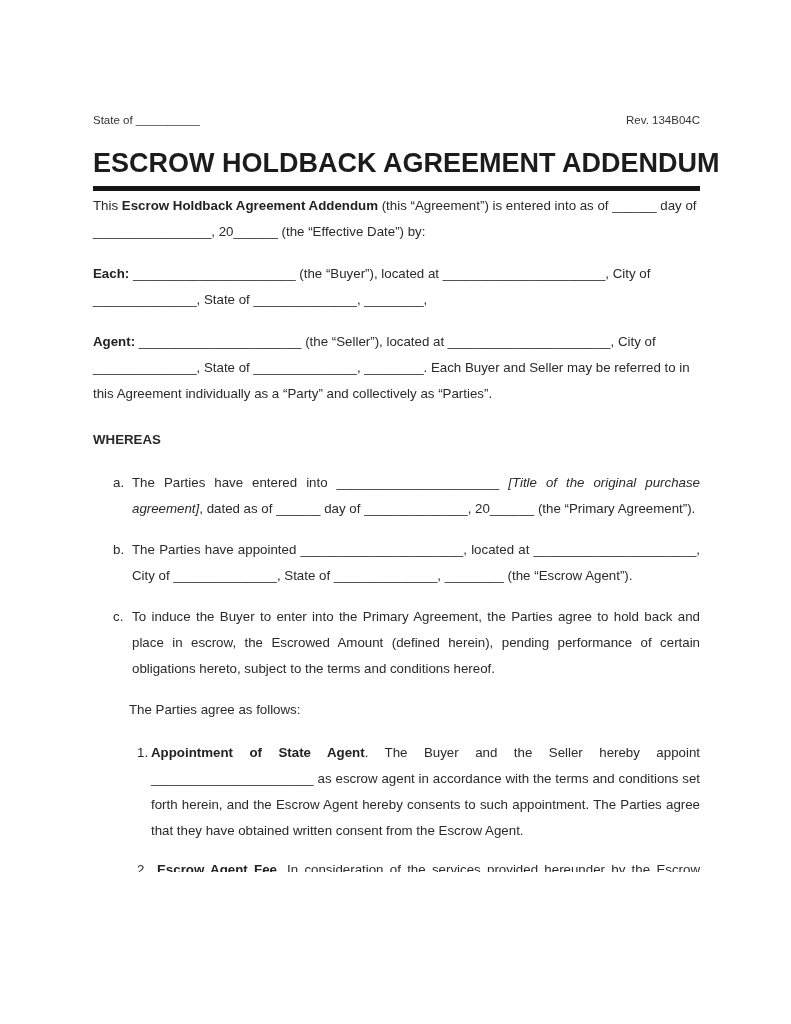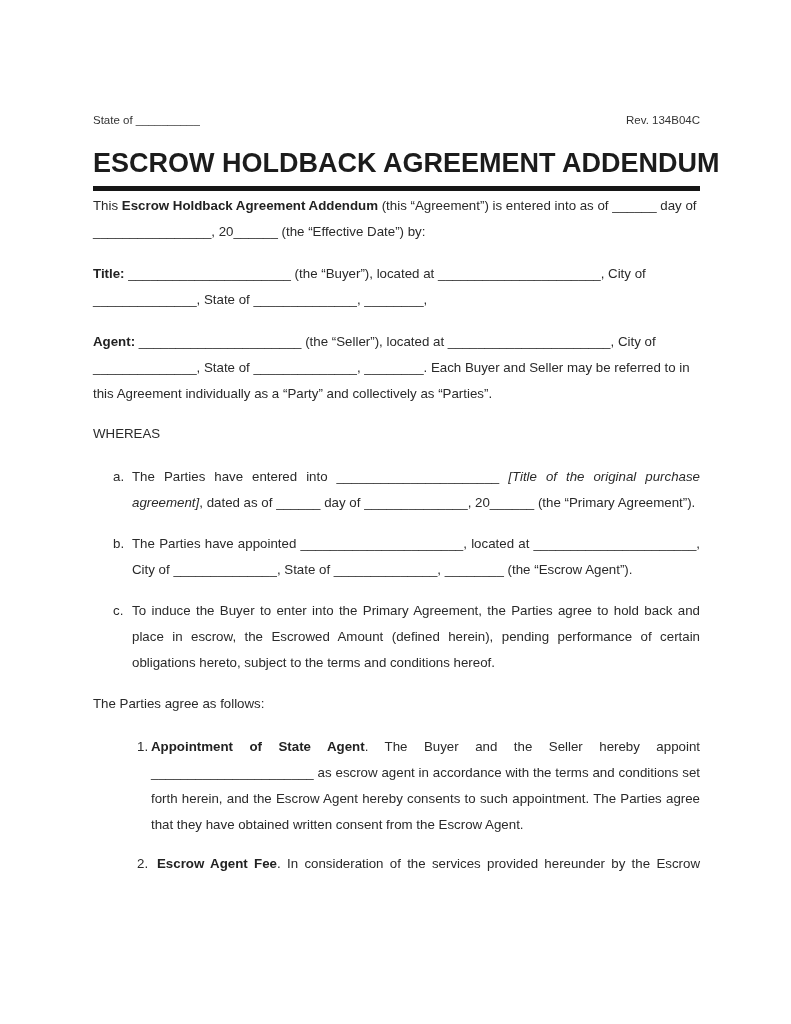--- a/index.html
+++ b/index.html
@@ -30,34 +30,34 @@
     white-space:nowrap;
   }
   .title-rule {
     margin-top:8px;
     height:5px;
     background:#161616;
   }
   .para { margin-top:16px; text-align:left; }
   .para.first { margin-top:2px; }
   .conj { margin-top:0; }
-  .whereas-heading { margin-top:14px; font-weight:normal; }
+  .whereas-heading { margin-top:20px; font-weight:bold; }
   b, .bold { font-weight:bold; color:#222222; }
   i, .italic { font-style:italic; }
   .li { display:flex; }
   .li .mk { flex:0 0 auto; }
   .li .tx { flex:1 1 auto; text-align:justify; }
   .wl { padding-left:20px; margin-top:15px; }
   .wl.gap { margin-top:17px; }
   .wl .mk { width:19px; }
   .cl { padding-left:44px; margin-top:17px; }
   .cl.tight { margin-top:13px; }
   .cl .mk { width:14px; }
   .stretch-last { text-align-last:justify;margin-left:6px; }
-  .lead { margin-top:15px; }
+  .lead { margin-top:15px;margin-left:36px; }
   .logo {
     position:absolute; left:96px; top:956px;
     width:25px; height:25px;
   }
 </style>
 </head>
 <body>
 
 <div class="page">
   <div class="content">
@@ -65,21 +65,21 @@
     <div class="doc-header">
       <span>State of __________</span>
       <span>Rev. 134B04C</span>
     </div>
 
     <div class="doc-title">ESCROW HOLDBACK AGREEMENT ADDENDUM</div>
     <div class="title-rule"></div>
 
     <p class="para first"><span>This </span><b>Escrow Holdback Agreement Addendum</b><span> (this “Agreement”) is entered into as of ______ day of ________________, 20______ (the “Effective Date”) by:</span></p>
 
-    <p class="para"><b>Title:</b><span> ______________________ (the “Buyer”), located at ______________________, City of ______________, State of ______________, ________,</span></p>
+    <p class="para"><b>Each:</b><span> ______________________ (the “Buyer”), located at ______________________, City of ______________, State of ______________, ________,</span></p>
 
     <p class="para"><b>Agent:</b><span> ______________________ (the “Seller”), located at ______________________, City of ______________, State of ______________, ________. Each Buyer and Seller may be referred to in this Agreement individually as a “Party” and collectively as “Parties”.</span></p>
 
     <p class="whereas-heading">WHEREAS</p>
 
     <div class="li wl gap">
       <span class="mk">a.</span>
       <div class="tx"><span>The Parties have entered into ______________________ </span><i>[Title of the original purchase agreement]</i><span>, dated as of ______ day of ______________, 20______ (the “Primary Agreement”).</span></div>
     </div>
 

